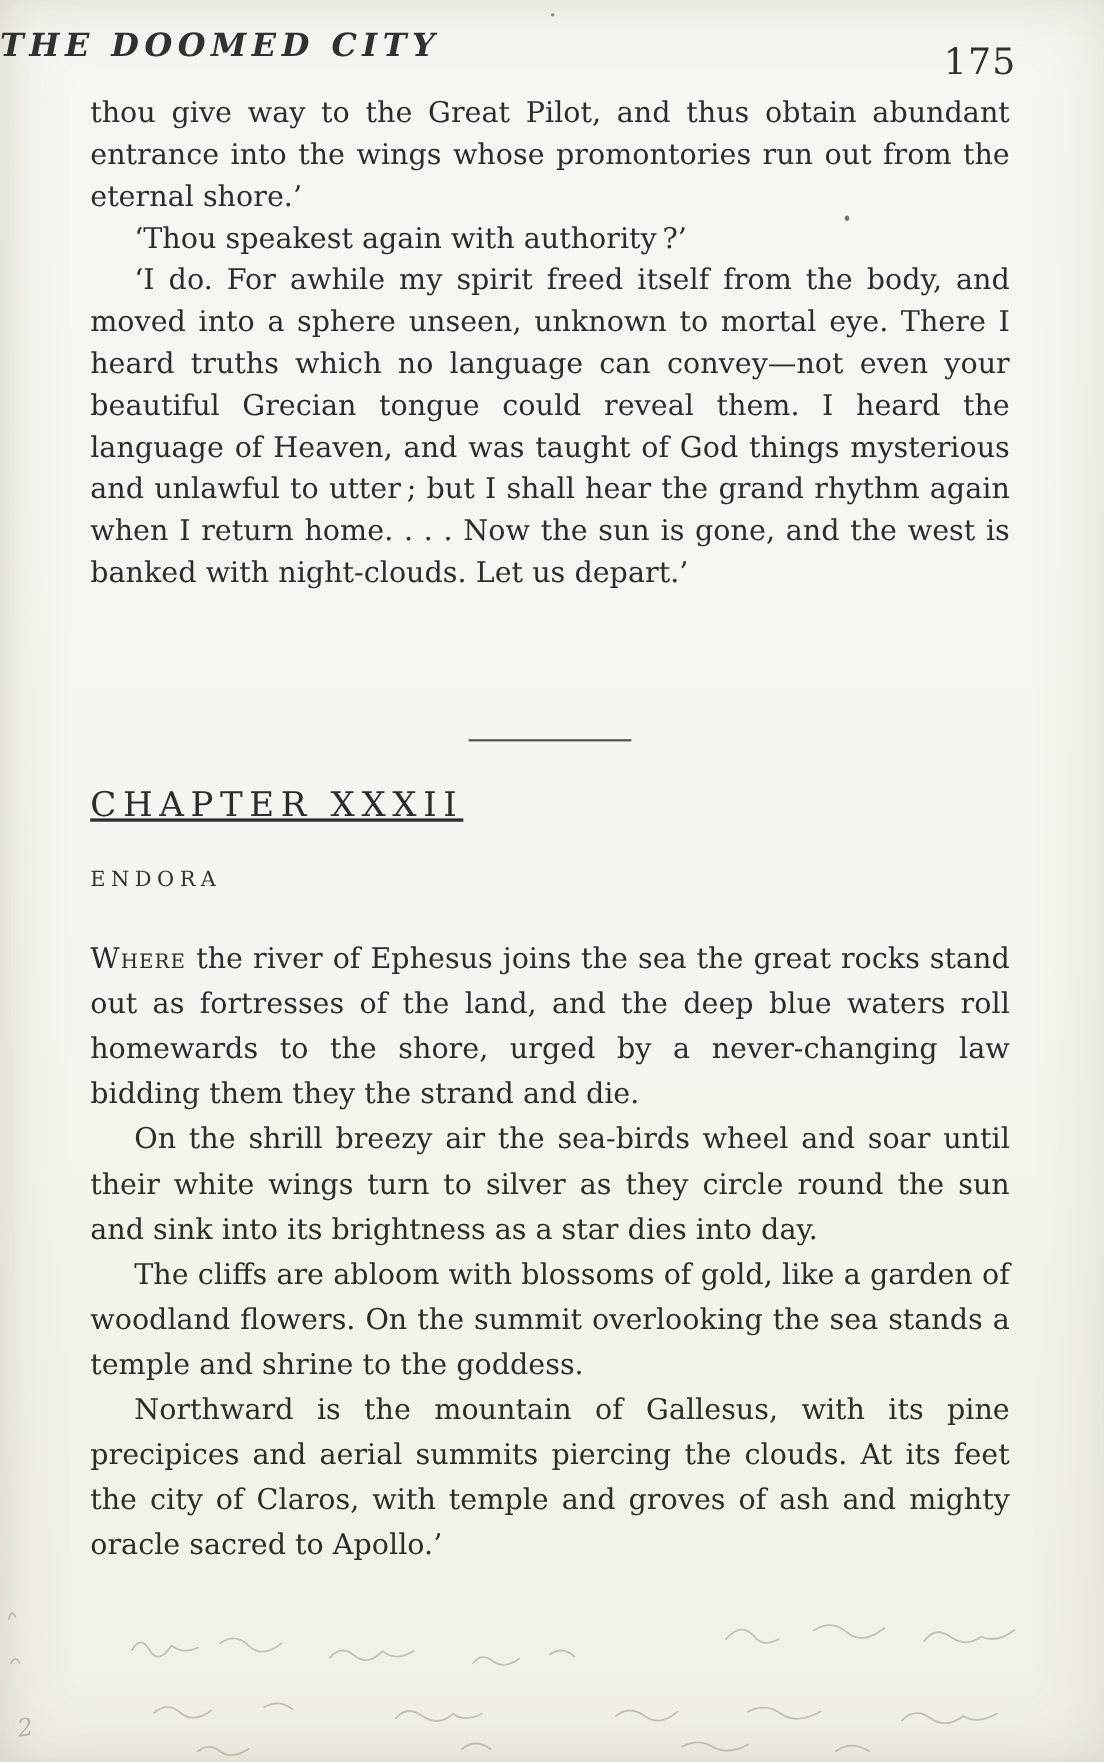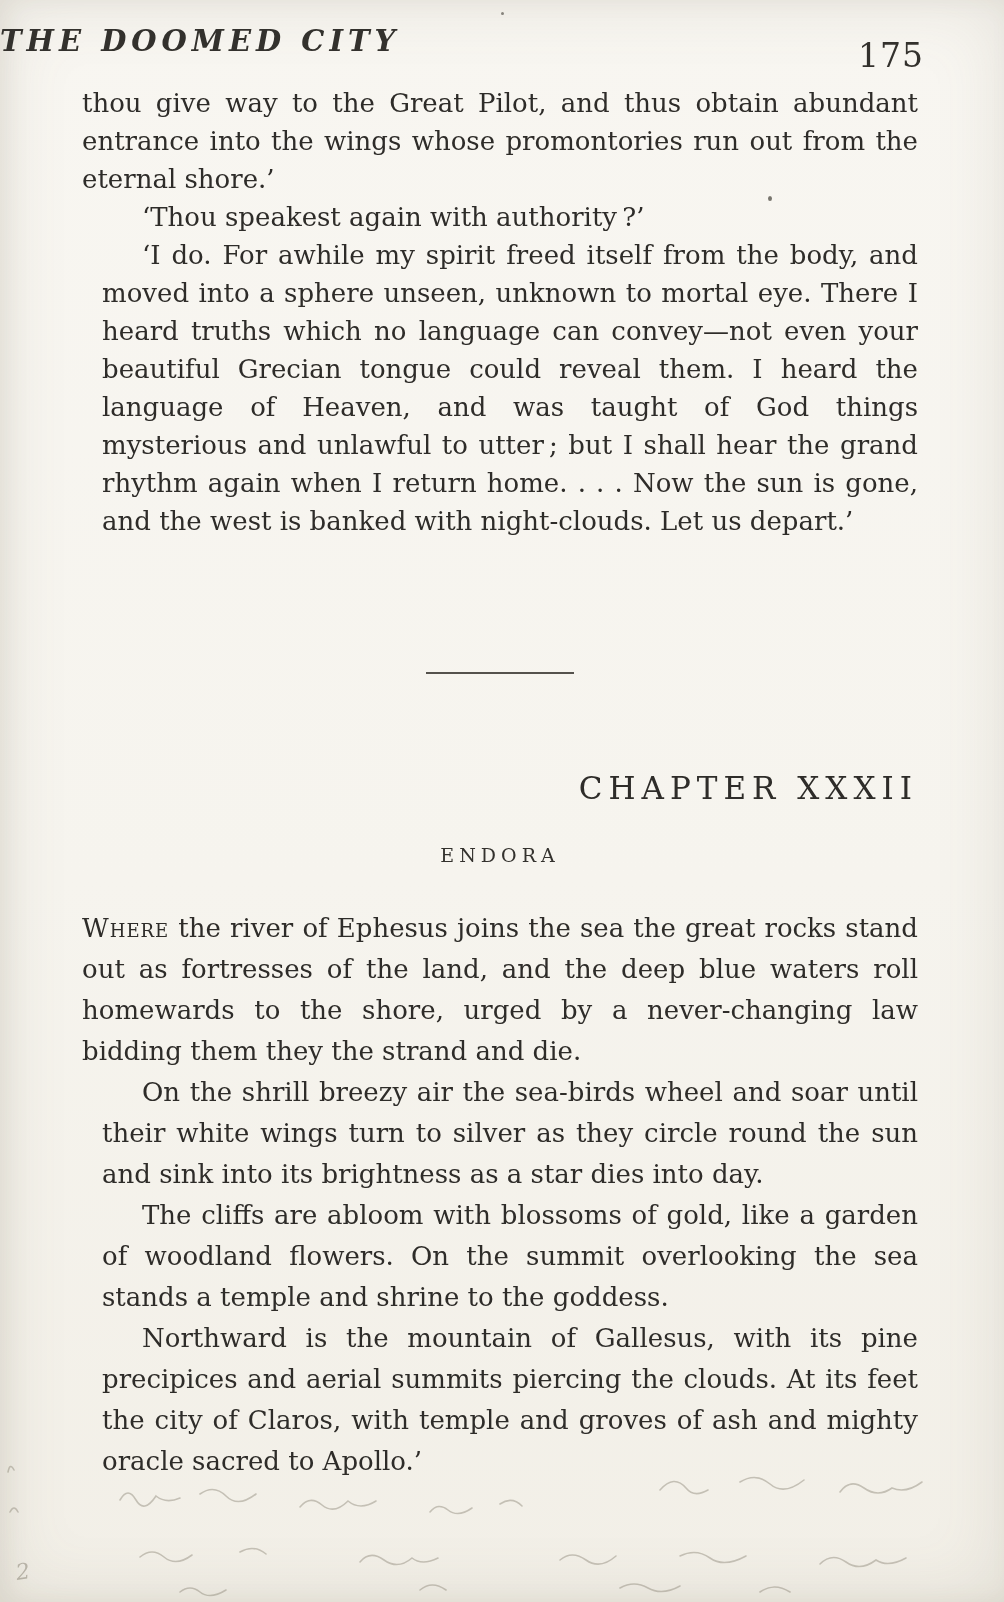--- a/index.html
+++ b/index.html
@@ -60,38 +60,38 @@
     position: absolute;
     left: 82px;
     right: 86px;
     top: 660px;
   }
   p.para {
     margin: 0;
   }
   p.indent {
     text-indent: 40px;
-    margin-left: 20px;
   }
   .section-divider {
     width: 148px;
     border: 0;
     border-top: 2px solid #55524c;
     margin: 12px auto 0 auto;
   }
   .chapter-heading {
-    margin-top: 96px;
-    text-align: right;
+    margin-top: 40px;
+    text-align: left;
     font-size: 31px;
     letter-spacing: 6px;
     color: #2e2c29;
+    text-decoration: underline;
   }
   .chapter-subtitle {
     margin-top: 38px;
-    text-align: center;
+    text-align: left;
     font-size: 19px;
     letter-spacing: 5px;
     color: #34322e;
   }
   .chapter-text-block {
     margin-top: 42px;
     font-size: 26px;
     line-height: 41px;
     text-align: justify;
   }

